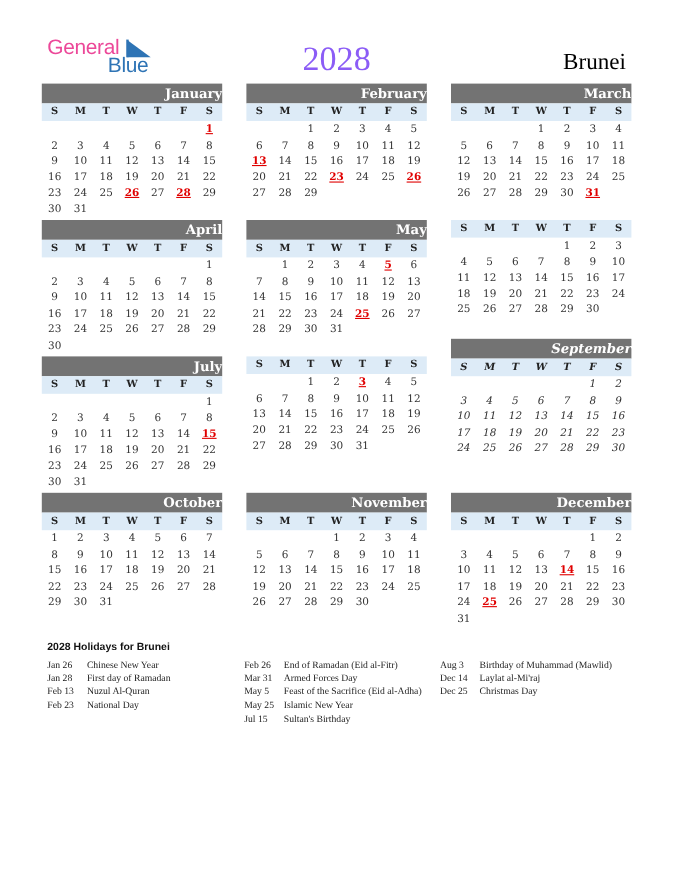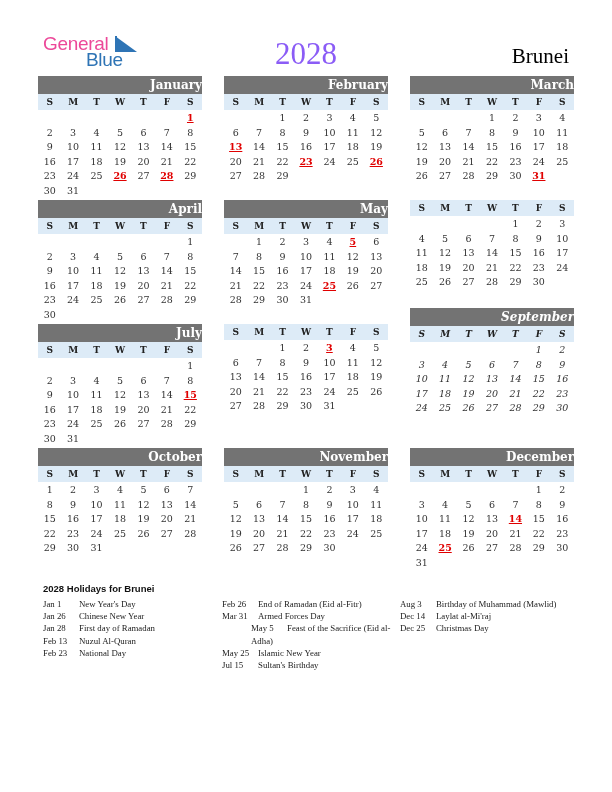--- a/index.html
+++ b/index.html
@@ -1,21 +1,21 @@
 <!DOCTYPE html>
 <html><head>
   <meta charset="utf-8">
   <style>
     * { box-sizing: border-box; margin: 0; padding: 0; }
     html, body { width: 612px; height: 792px; background: #ffffff; overflow: hidden; }
     body { position: relative; font-family: "DejaVu Serif", "Liberation Serif", serif; color: #222; }
 
     .logo { position: absolute; left: 43px; top: 33px; width: 100px; height: 38px; }
     .logo-general { position: absolute; left: 0; top: 0; font-family: "Liberation Sans", sans-serif; font-size: 19px; color: #ec4899; letter-spacing: -0.3px; }
-    .logo-blue { position: absolute; left: 43px; top: 16px; font-family: "Liberation Sans", sans-serif; font-size: 19px; color: #2E74B5; letter-spacing: -0.3px; }
+    .logo-blue { position: absolute; left: 55px; top: 16px; font-family: "Liberation Sans", sans-serif; font-size: 19px; color: #2E74B5; letter-spacing: -0.3px; }
     .logo-tri { position: absolute; left: 72px; top: 3px; width: 0; height: 0;
       border-left: 22px solid #2E74B5; border-top: 16px solid transparent; }
     .logo-tri-bar { position: absolute; left: 72px; top: 3px; width: 2px; height: 16px; background: #2E74B5; }
 
     .year { position: absolute; left: 0; width: 612px; top: 36px; text-align: center; font-family: "Liberation Serif", serif; font-size: 31px; color: #8b5cf6; }
     .country { position: absolute; right: 43px; top: 44px; font-family: "Liberation Serif", serif; font-size: 21px; color: #000000; }
 
     .month { position: absolute; width: 164px; }
     .month-head { height: 18px; background: #737373; color: #ffffff; text-align: right; font-family: "DejaVu Serif", serif; font-weight: bold; font-size: 12px; line-height: 18px; }
     .dow-row { display: grid; grid-template-columns: repeat(7, 1fr); height: 16px; background: #DDEBF7; }
@@ -619,24 +619,20 @@
         <div class="day">30</div>
         <div class="day">31</div>
       </div>
     </div>
   </div>
 
 <div class="hol-title">2028 Holidays for Brunei</div>
 <div id="hol-cols">
     <div class="hol-col c1" style="left: 43px; width: 170px;">
       <div class="hol-item">
-        <span class="hol-date">Jan 1</span>
-        <span class="hol-name">New Year's Day</span>
-      </div>
-      <div class="hol-item">
         <span class="hol-date">Jan 26</span>
         <span class="hol-name">Chinese New Year</span>
       </div>
       <div class="hol-item">
         <span class="hol-date">Jan 28</span>
         <span class="hol-name">First day of Ramadan</span>
       </div>
       <div class="hol-item">
         <span class="hol-date">Feb 13</span>
         <span class="hol-name">Nuzul Al-Quran</span>
@@ -648,21 +644,21 @@
     </div>
     <div class="hol-col c2" style="left: 222px; width: 170px;">
       <div class="hol-item">
         <span class="hol-date">Feb 26</span>
         <span class="hol-name">End of Ramadan (Eid al-Fitr)</span>
       </div>
       <div class="hol-item">
         <span class="hol-date">Mar 31</span>
         <span class="hol-name">Armed Forces Day</span>
       </div>
-      <div class="hol-item" style="display: block; margin-left: 29px;"><span class="hol-date" style="display: inline-block; width: 36px;">May 5</span><span class="hol-name" style="display: inline;">Feast of the Sacrifice (Eid al-Adha)</span></div>
+      <div class="hol-item" style="display: block;"><span class="hol-date" style="display: inline-block; width: 36px;">May 5</span><span class="hol-name" style="display: inline;">Feast of the Sacrifice (Eid al-Adha)</span></div>
       <div class="hol-item">
         <span class="hol-date">May 25</span>
         <span class="hol-name">Islamic New Year</span>
       </div>
       <div class="hol-item">
         <span class="hol-date">Jul 15</span>
         <span class="hol-name">Sultan's Birthday</span>
       </div>
     </div>
     <div class="hol-col c3" style="left: 400px; width: 175px;">

